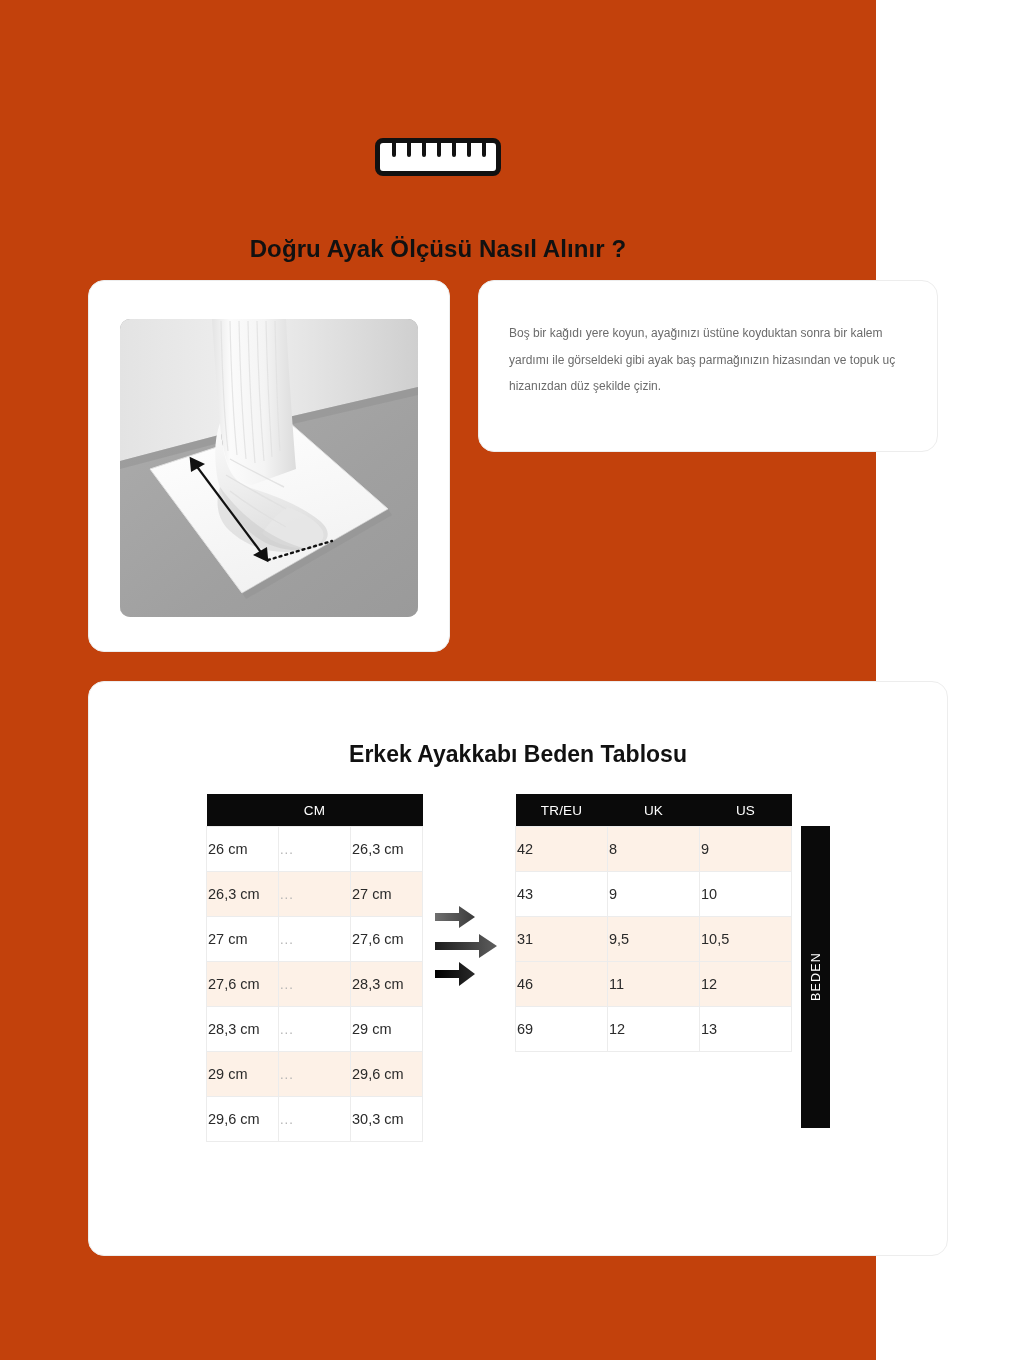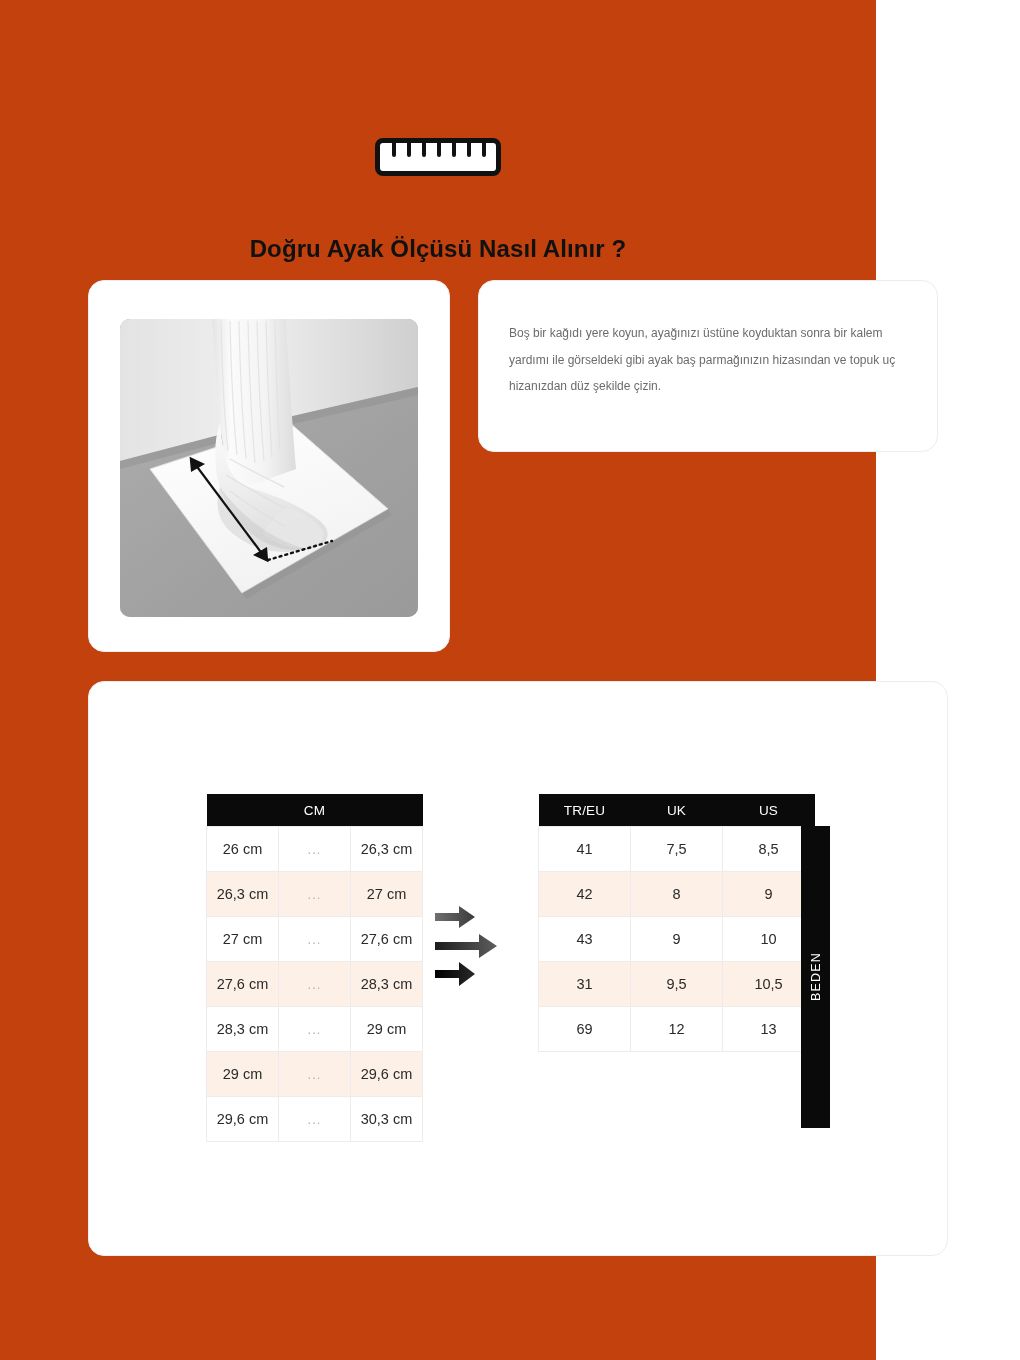--- a/index.html
+++ b/index.html
@@ -149,34 +149,34 @@
   table.sz th {
     background: #0a0a0a;
     color: #ffffff;
     font-weight: normal;
     font-size: 13.5px;
     height: 30px;
     letter-spacing: 0.2px;
   }
   table.sz td {
     height: 42px;
-    text-align: center;
+    text-align: left;
     border: 1px solid #ececec;
     background: #ffffff;
     font-size: 14.5px;
   }
   table.sz tr.alt td { background: #fdf1e7; }
 
   
   #cm-table { left: 117px; top: 0; width: 217px; padding-left: 46px; }
   #cm-table td.v { width: 80px; }
   #cm-table td.dots { width: 57px; color: #b2b2b2; font-size: 13px; letter-spacing:1px; }
 
   
-  #size-table { left: 449px; top: 0; width: 277px; }
+  #size-table { left: 426px; top: 0; width: 277px; }
   #size-table td { width: 92.3px; }
 
   
   .beden-bar {
     position: absolute;
     left: 712px;
     top: 32px;
     width: 29px;
     height: 302px;
     background: #0a0a0a;
@@ -299,20 +299,21 @@
       </svg>
     </div>
   </div>
 
   <div class="text-card one">
     <p class="card-text">Boş bir kağıdı yere koyun, ayağınızı üstüne koyduktan sonra bir kalem yardımı ile görseldeki gibi ayak baş parmağınızın hizasından ve topuk uç hizanızdan düz şekilde çizin.</p>
   </div>
 
 
   <div class="table-card">
+    <h2 class="table-title">Erkek Ayakkabı Beden Tablosu</h2>
 
     <div class="tables-area">
 
       <table class="sz" id="cm-table">
         <thead>
           <tr>
             <th colspan="3">CM</th>
           </tr>
         </thead>
         <tbody>
@@ -381,40 +382,40 @@
 
       <table class="sz" id="size-table">
         <thead>
           <tr>
               <th>TR/EU</th>
               <th>UK</th>
               <th>US</th>
             </tr>
         </thead>
         <tbody>
-            <tr>
-              <td>41</td>
-              <td>7,5</td>
-              <td>8,5</td>
-            </tr>
             <tr class="alt">
               <td>42</td>
               <td>8</td>
               <td>9</td>
             </tr>
             <tr>
               <td>43</td>
               <td>9</td>
               <td>10</td>
             </tr>
             <tr class="alt">
               <td>31</td>
               <td>9,5</td>
               <td>10,5</td>
             </tr>
+            <tr class="alt">
+              <td>46</td>
+              <td>11</td>
+              <td>12</td>
+            </tr>
             <tr>
               <td>69</td>
               <td>12</td>
               <td>13</td>
             </tr>
           </tbody>
       </table>
 
       <div class="beden-bar">
         <span>BEDEN</span>

